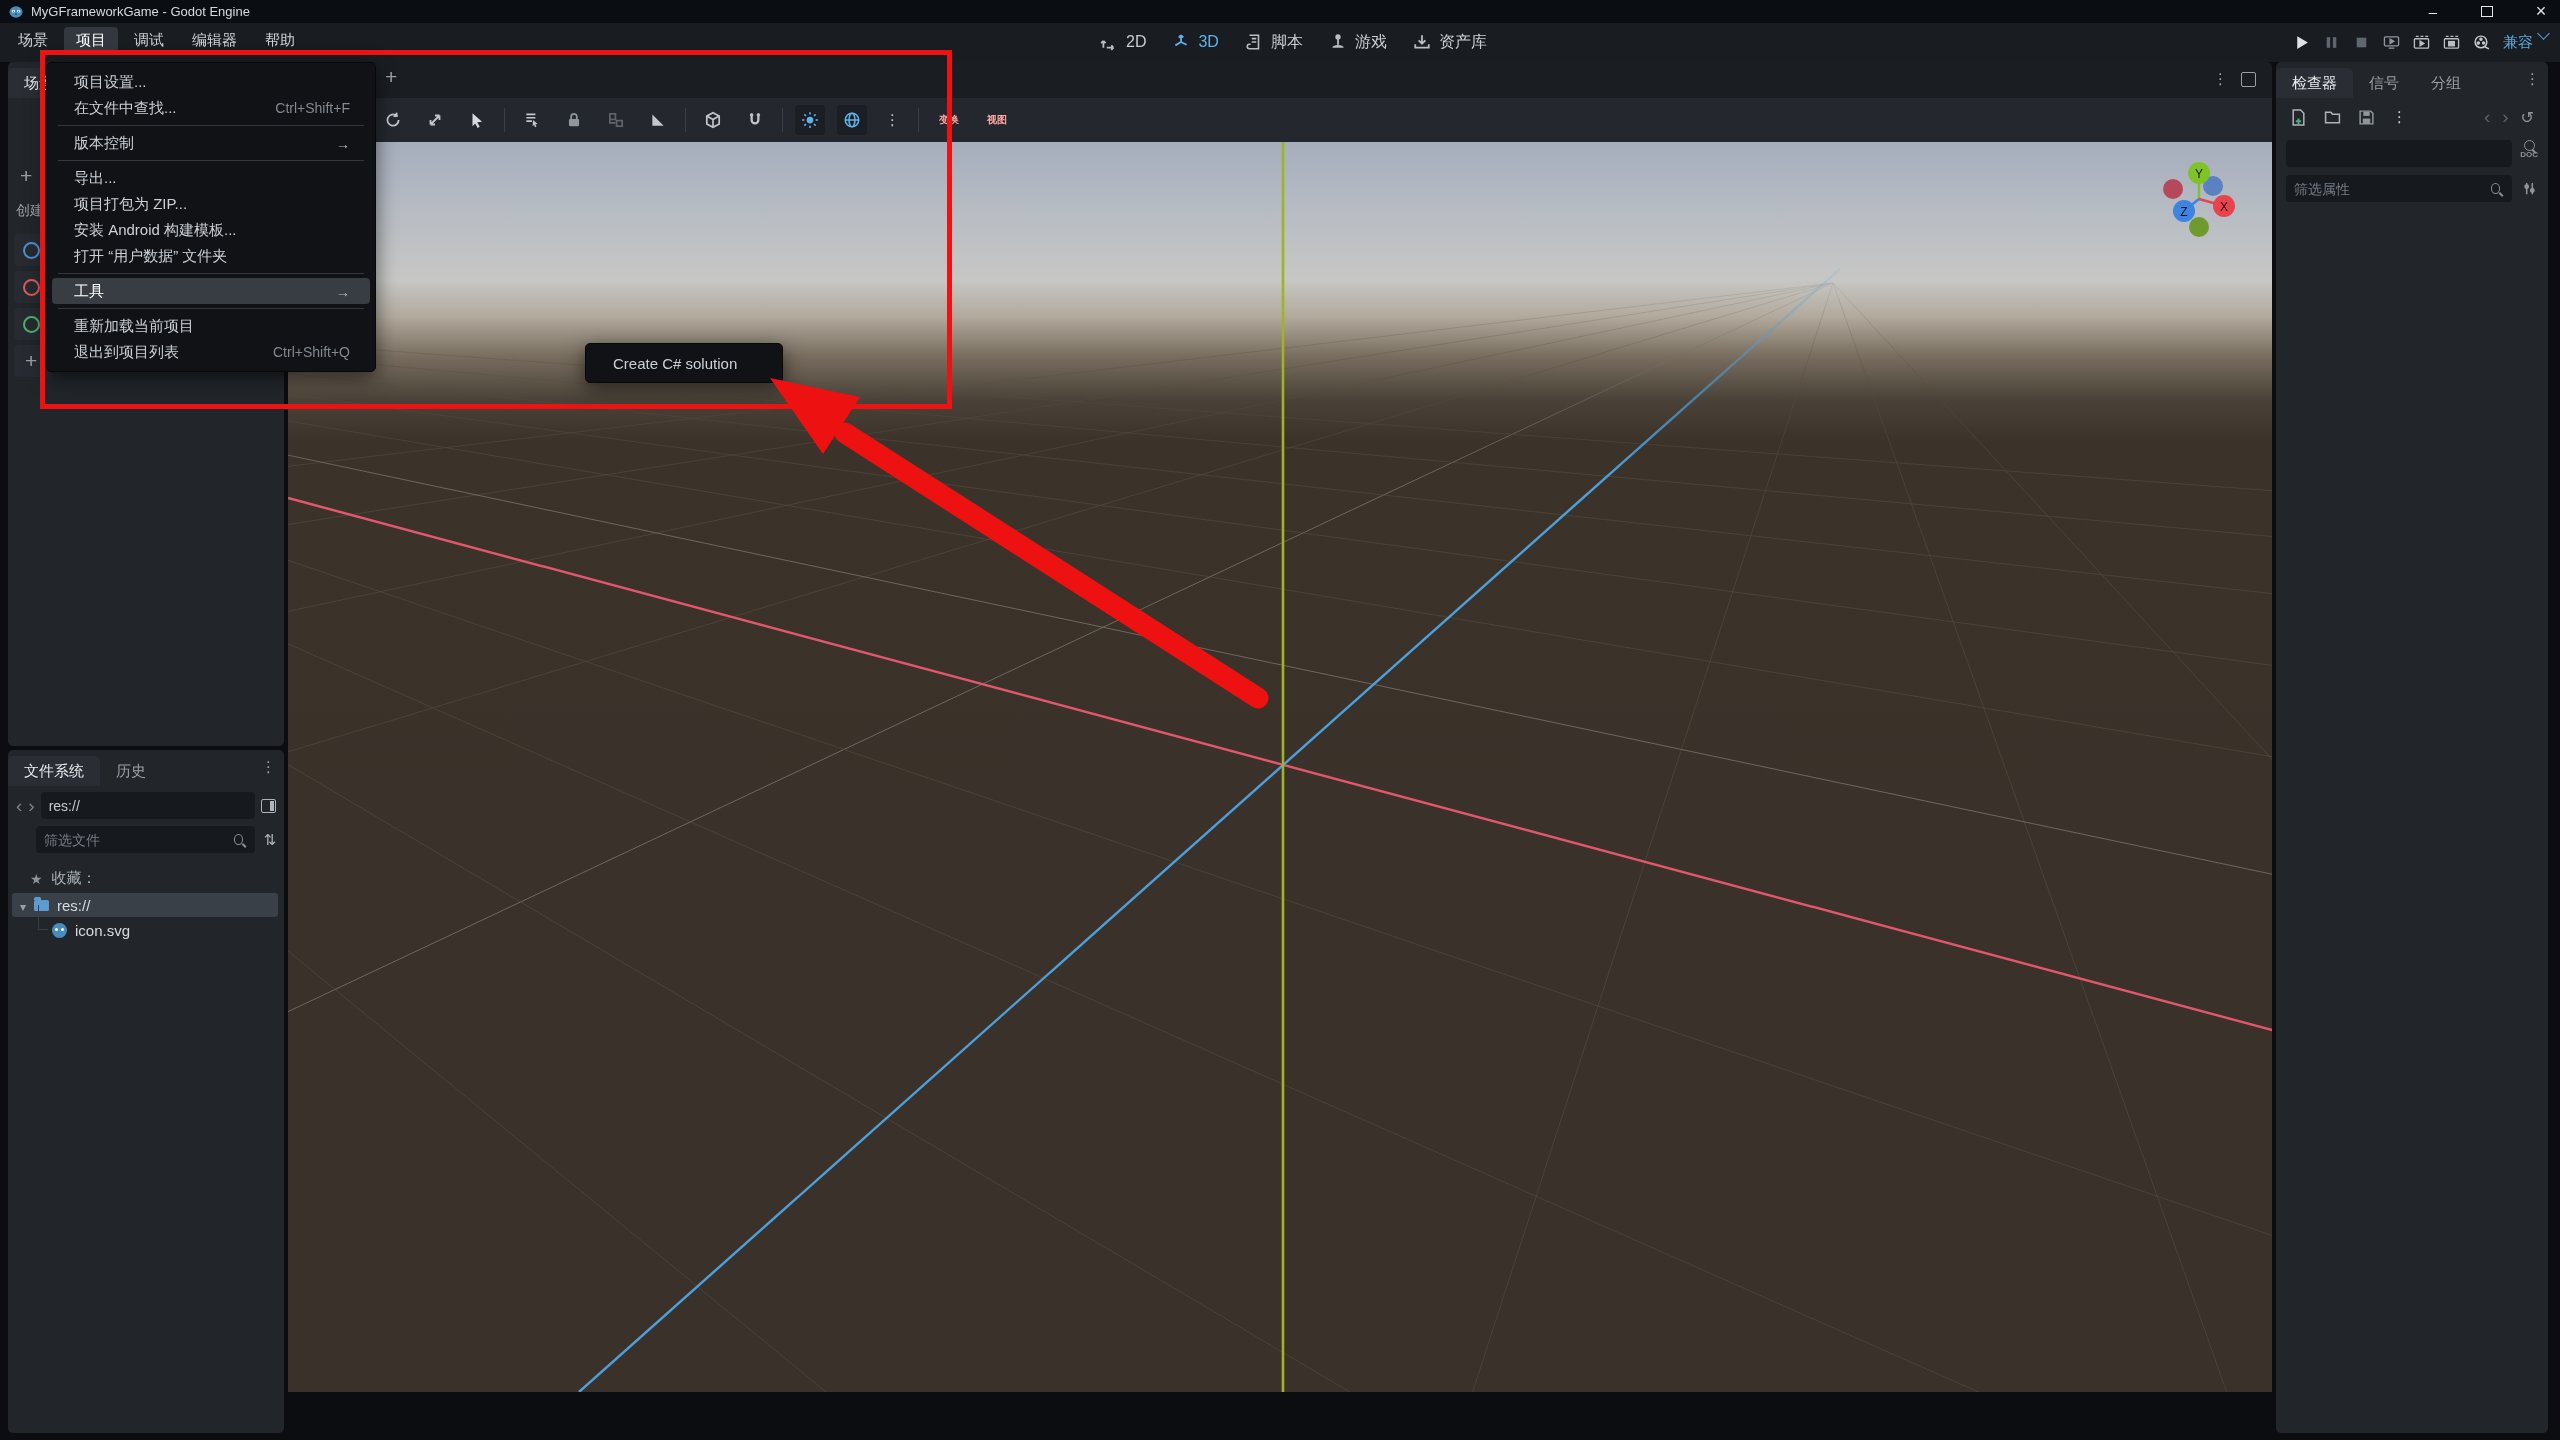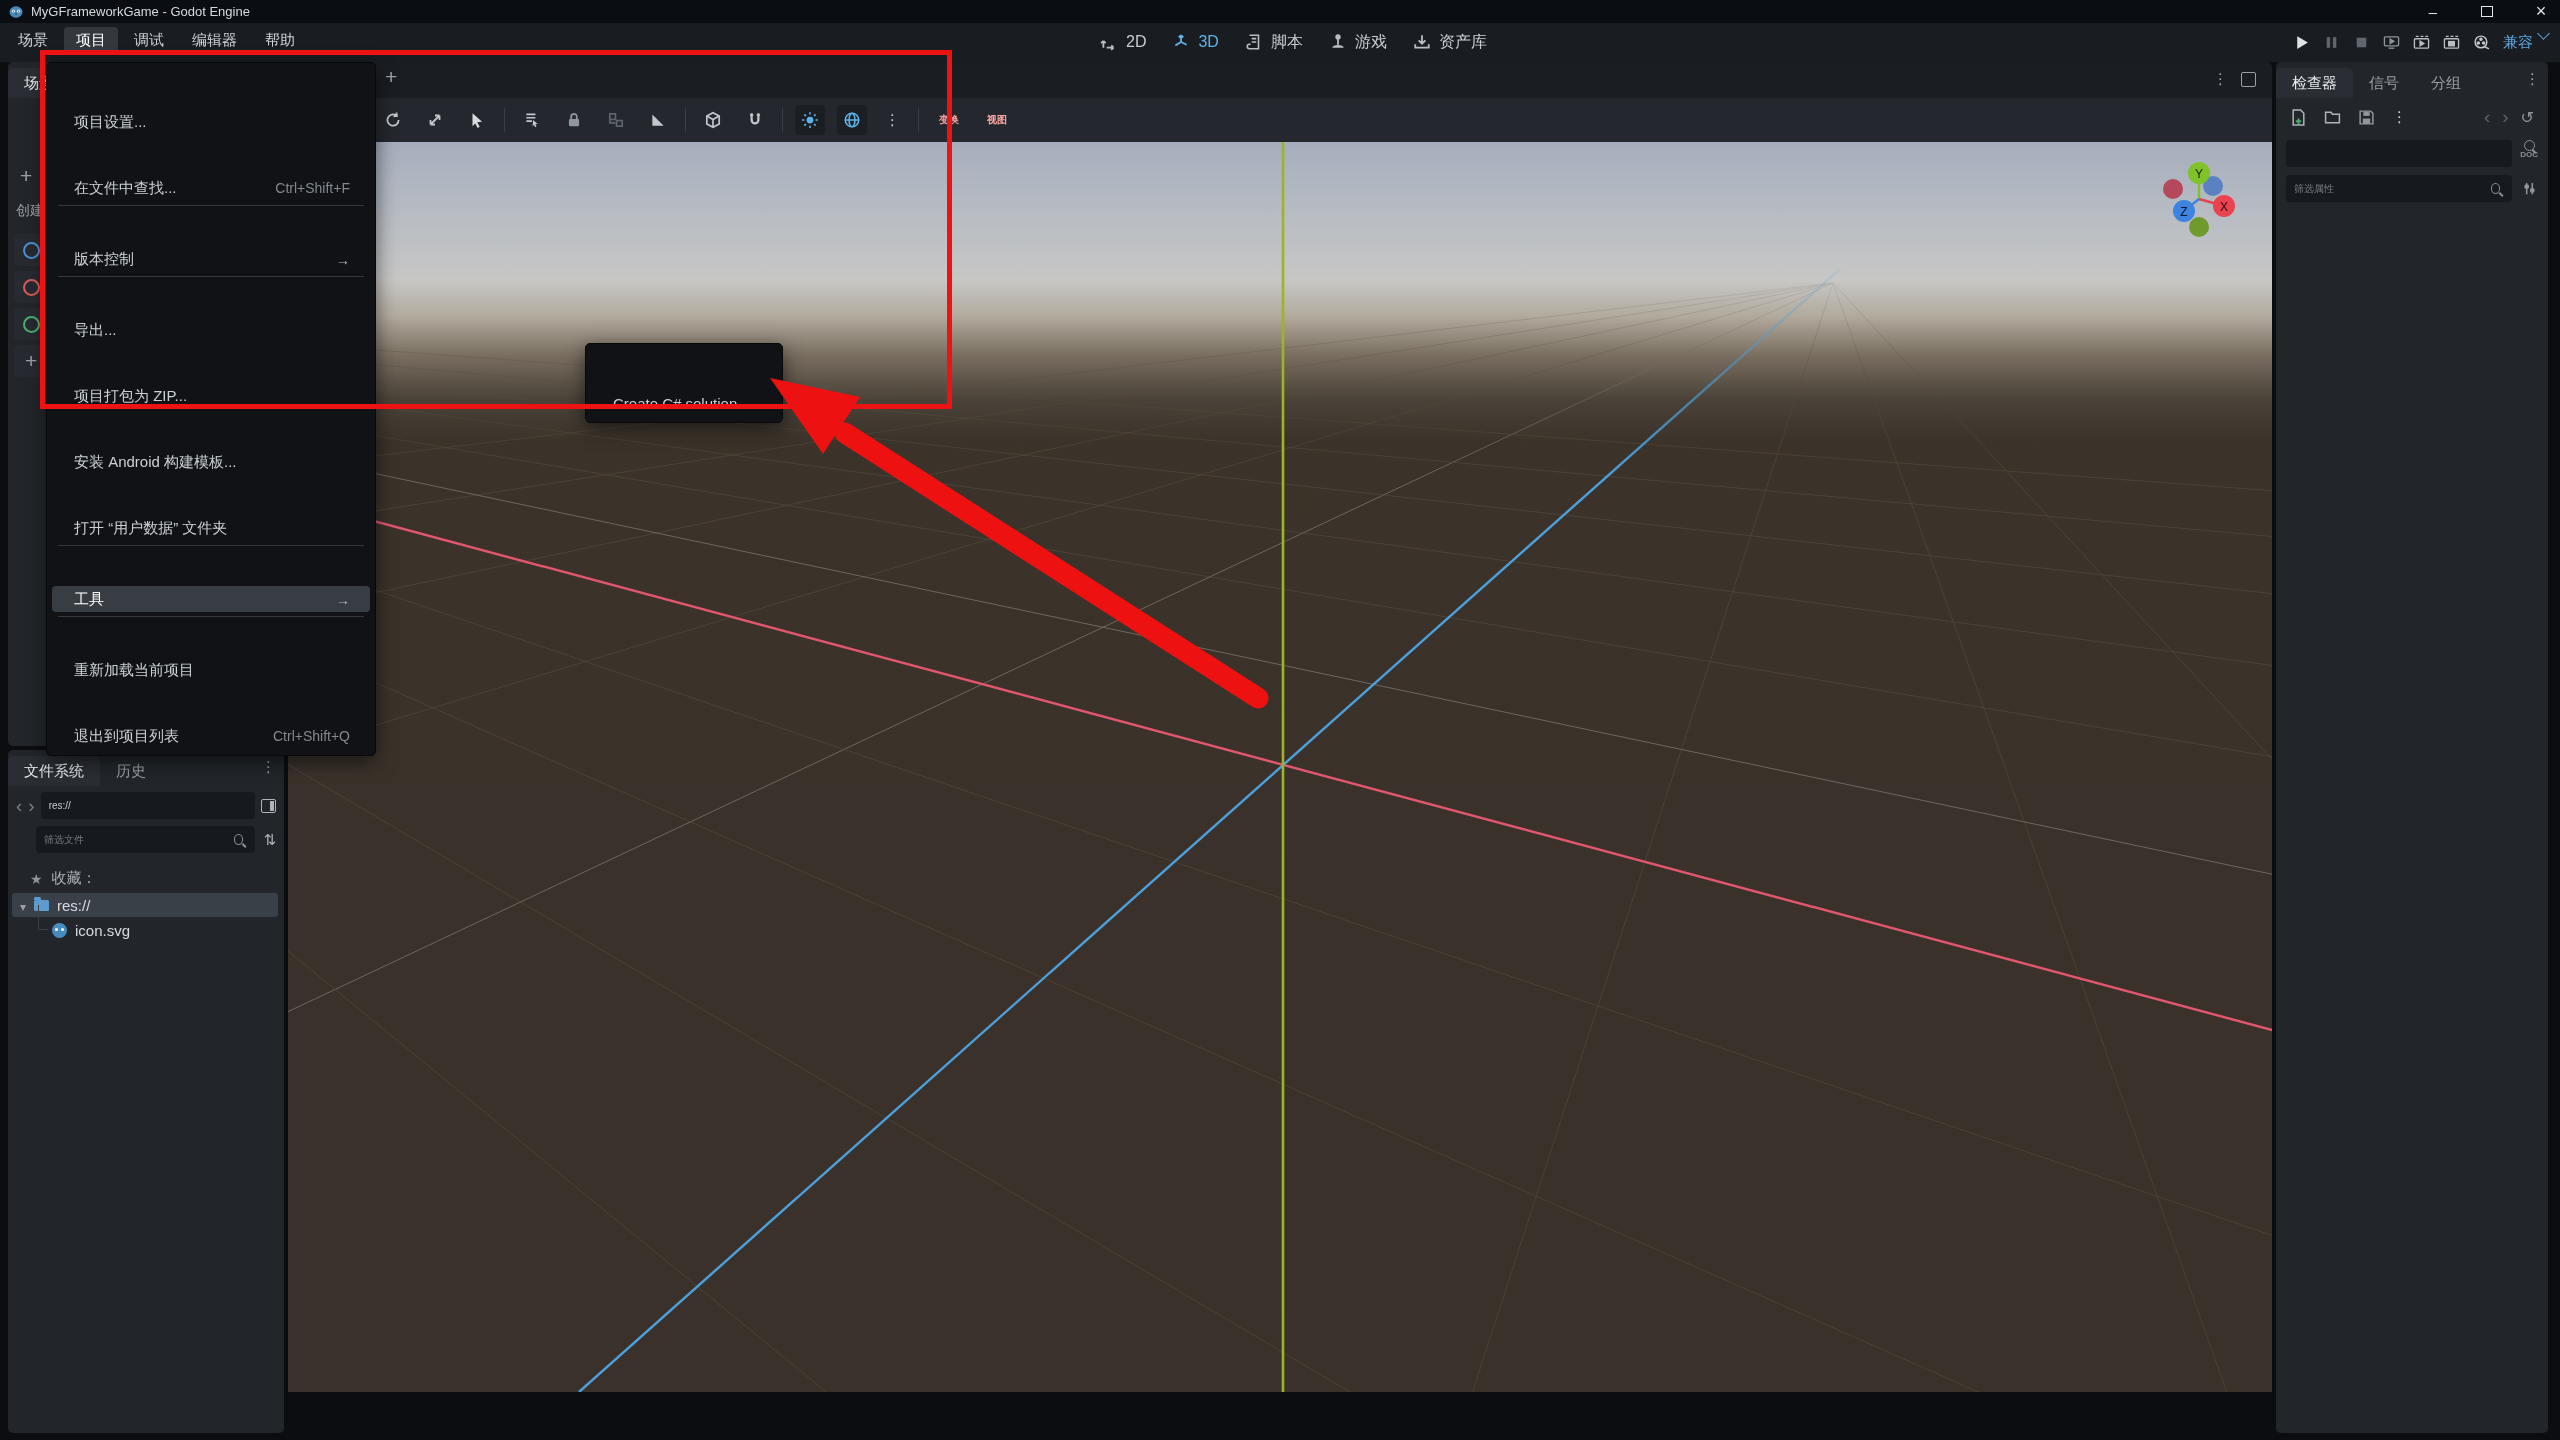--- a/index.html
+++ b/index.html
@@ -31,21 +31,21 @@
 #playbar svg{width:17px;height:17px;}
 .renderer{color:#5fa8e0;font-size:15px;display:flex;align-items:flex-start;gap:6px;}
 
 
 .docktabs{height:36px;display:flex;align-items:flex-end;padding:0 0;position:relative;}
 .docktab{height:30px;padding:0 16px;display:flex;align-items:center;font-size:15px;color:#9aa0a7;border-radius:5px 5px 0 0;}
 .docktab.active{background:#2a2e34;color:#e8ebee;}
 .dockdots{position:absolute;right:8px;top:8px;color:#9aa0a7;}
 .i-dots::after{content:"⋮";font-size:15px;letter-spacing:0;}
 .inbar{background:#16191e;border-radius:4px;height:27px;display:flex;align-items:center;color:#c6cbd1;}
-.inbar input{background:transparent;border:0;outline:none;color:#c6cbd1;font-size:10px;width:100%;padding:0 8px;font-family:inherit;}
+.inbar input{background:transparent;border:0;outline:none;color:#c6cbd1;font-size:14px;width:100%;padding:0 8px;font-family:inherit;}
 .inbar input::placeholder{color:#757c84;}
 .mag{width:9px;height:9px;border:1.6px solid #8b9198;border-radius:50%;position:relative;display:inline-block;}
 .mag::after{content:"";position:absolute;left:8px;top:8px;width:5px;height:1.6px;background:#8b9198;transform:rotate(45deg);transform-origin:0 0;}
 .i-chl::after{content:"‹";font-size:19px;} .i-chr::after{content:"›";font-size:19px;}
 .i-hist::after{content:"↺";font-size:16px;}
 .i-sort::after{content:"⇅";font-size:15px;}
 .i-star::after{content:"★";font-size:14px;color:#8d939a;}
 .i-tri::after{content:"▾";font-size:12px;color:#9aa0a6;}
 .splitic{width:13px;height:12px;border:1.5px solid #aeb4ba;border-radius:2px;position:relative;}
 .splitic::before{content:"";position:absolute;right:1px;top:1px;bottom:1px;width:4px;background:#aeb4ba;}
@@ -66,21 +66,21 @@
 .tbtn.pressed{background:#1b1f24;color:#5fb2e8;}
 .tmenu{font-size:10px;color:#fca5a5;padding:0 8px;font-weight:bold;}
 #viewport{left:288px;top:142px;width:1984px;height:1250px;overflow:hidden;
 background:linear-gradient(#a6aebd 0px,#b7bcc3 70px,#c7c7c5 138px,#b1a99c 175px,#776c5e 215px,#4a4238 258px,#3b332a 300px,#39312a 100%);}
 #bottombar{left:288px;top:1396px;width:1984px;height:37px;background:#212529;border-radius:5px;display:flex;align-items:center;}
 .btab{font-size:14px;color:#c3c8cd;padding:0 16px;height:100%;display:flex;align-items:center;}
 #version{position:absolute;right:0;top:0;height:100%;display:flex;align-items:center;gap:8px;border-left:2px solid #16191d;padding:0 14px 0 14px;color:#9aa0a6;font-size:14px;width:230px;}
 
 
 .popup{background:#101216;border:1px solid #06080a;border-radius:5px;box-shadow:0 6px 20px rgba(0,0,0,.55);padding:6px 5px;z-index:30;}
-.mrow{height:26px;display:flex;align-items:center;font-size:15px;color:#ccd1d6;padding:0 20px 0 22px;border-radius:4px;position:relative;margin-top:40px;}
+.mrow{height:26px;display:flex;align-items:center;font-size:15px;color:#ccd1d6;padding:0 20px 0 22px;border-radius:4px;position:relative;}
 .mrow .sc{margin-left:auto;color:#83898f;font-size:14px;padding-left:30px;}
 .mrow.hl{background:#383d43;color:#fff;}
 .msep{height:1px;background:#33383e;margin:4px 6px;}
 .i-arrow::after{content:"→";font-size:14px;color:#b9bec4;}
 .mrow .i-arrow{margin-left:auto;}
 
 
 #redrect{left:40px;top:50px;width:902px;height:349px;border:5px solid #ee1212;z-index:50;pointer-events:none;}
 #arrowsvg{left:0;top:0;width:2560px;height:1440px;z-index:51;pointer-events:none;}
 

